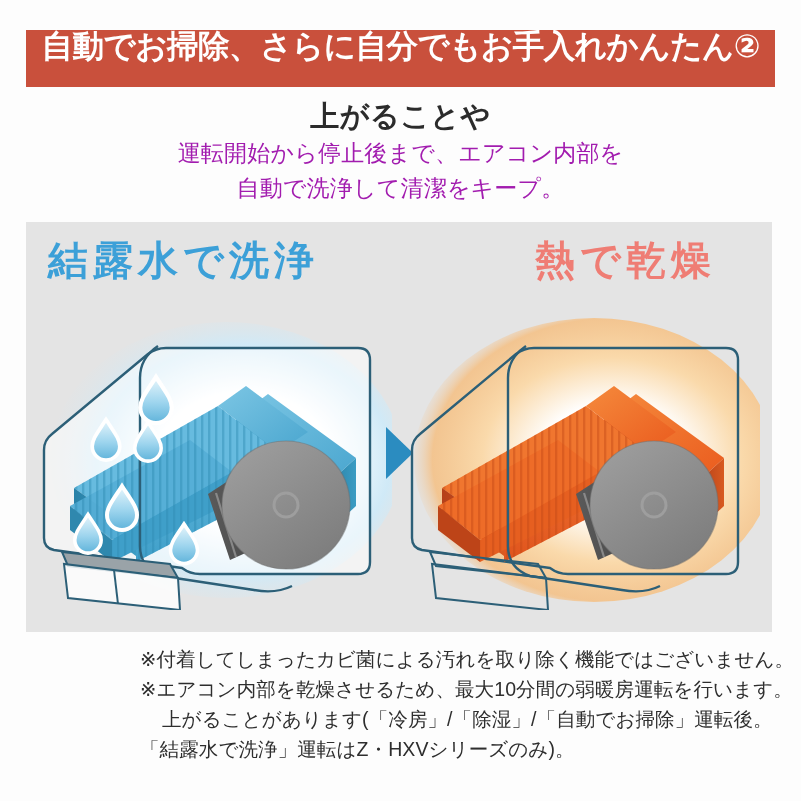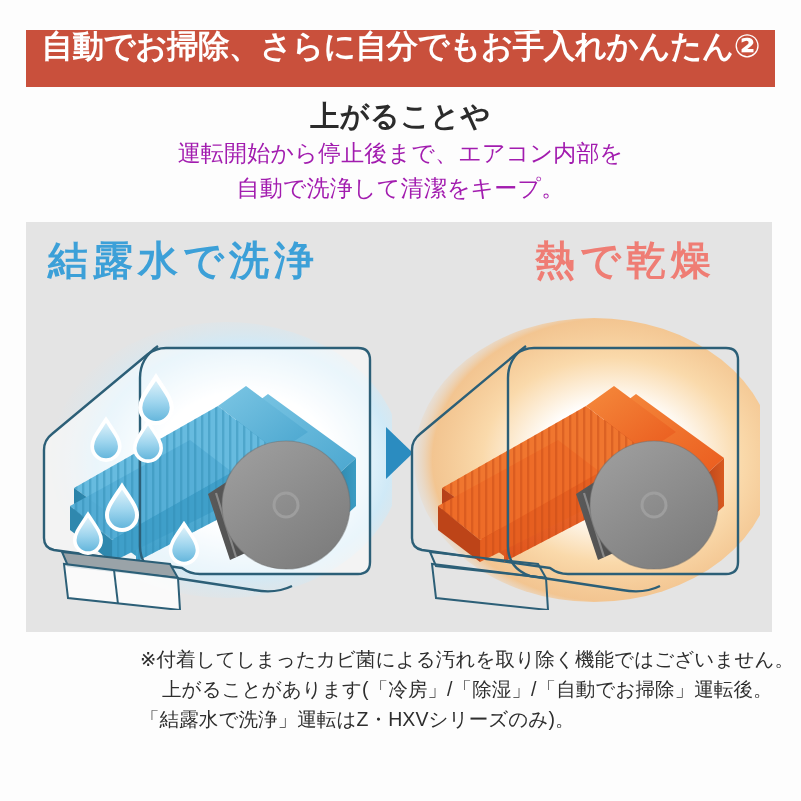--- a/index.html
+++ b/index.html
@@ -369,17 +369,18 @@
         <g>
           <path d="M 22 242 L 130 254 L 138 268 L 28 256 Z" fill="none" stroke="#2c5f77" stroke-width="2"></path>
           <path d="M 24 254 L 28 288 L 140 300 L 138 268 Z" fill="none" stroke="#2c5f77" stroke-width="2"></path>
         </g>
       </svg>
     </div>
   </div>
 
   <div class="notes">
     <div class="note-line">※付着してしまったカビ菌による汚れを取り除く機能ではございません。</div>
+    <div class="note-line">※エアコン内部を乾燥させるため、最大10分間の弱暖房運転を行います。</div>
     <div class="note-line indent">上がることがあります(「冷房」/「除湿」/「自動でお掃除」運転後。</div>
     <div class="note-line">「結露水で洗浄」運転はZ・HXVシリーズのみ)。</div>
   </div>
 
 </div>
 
 </body></html>

